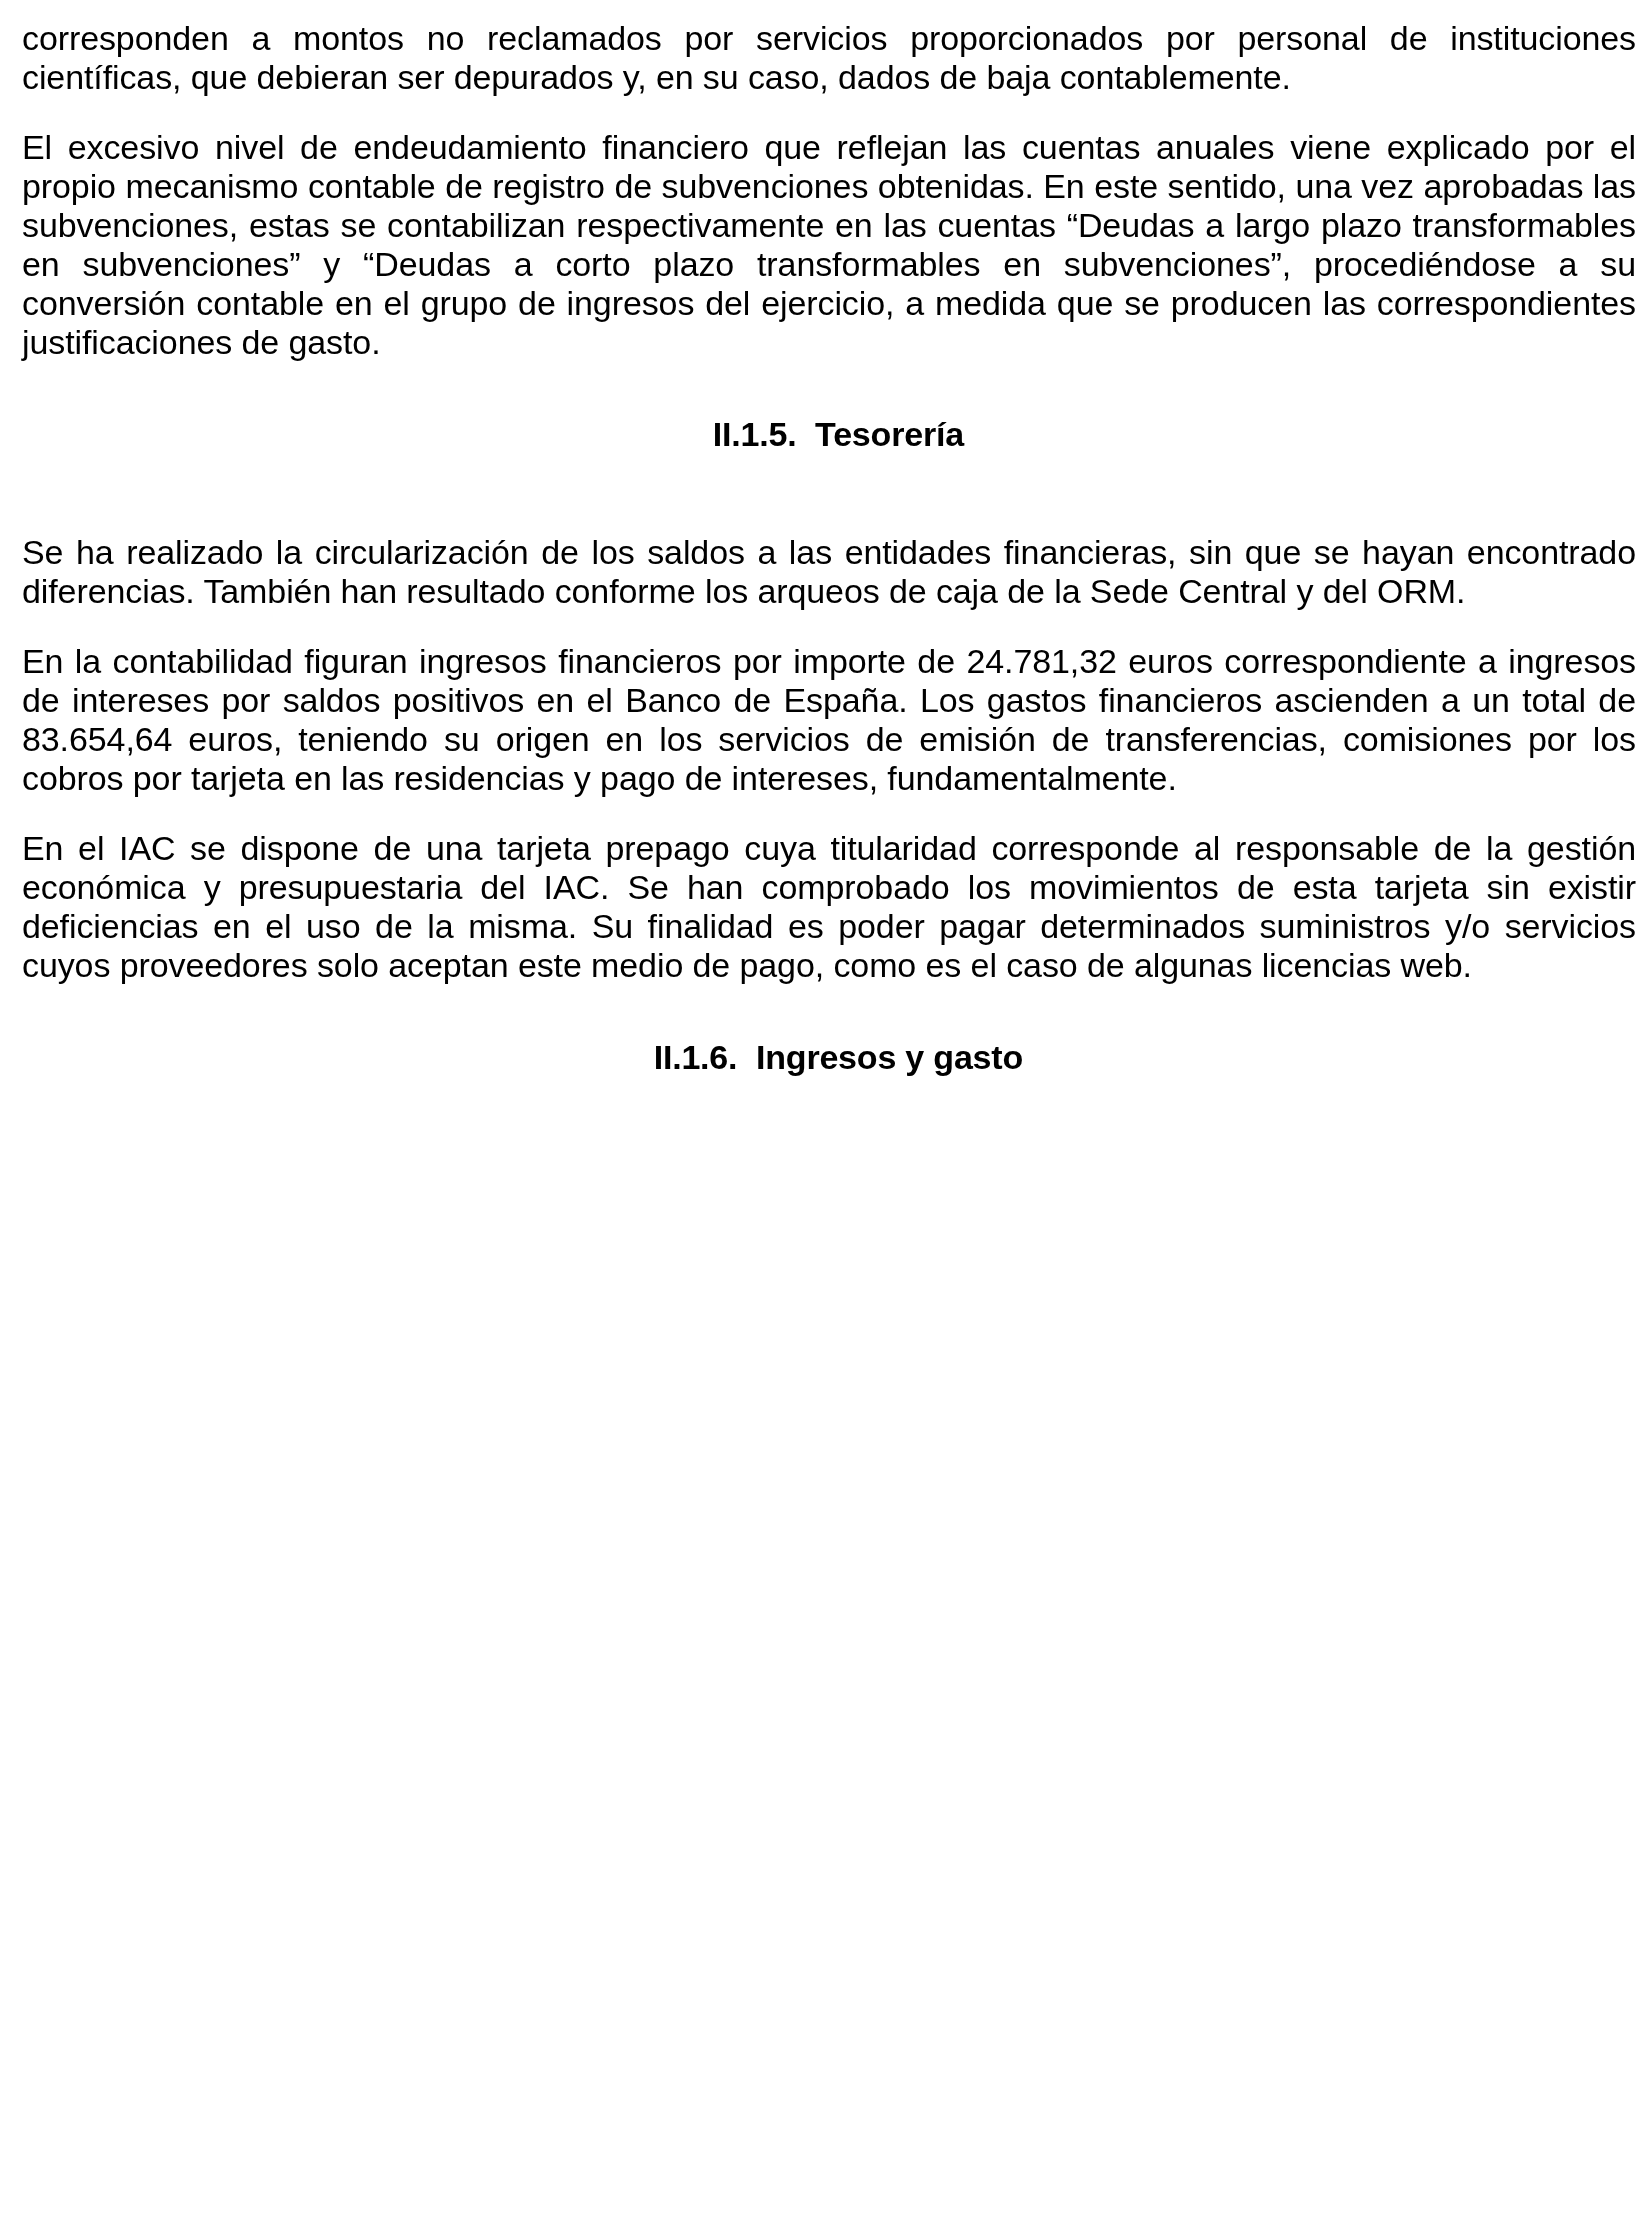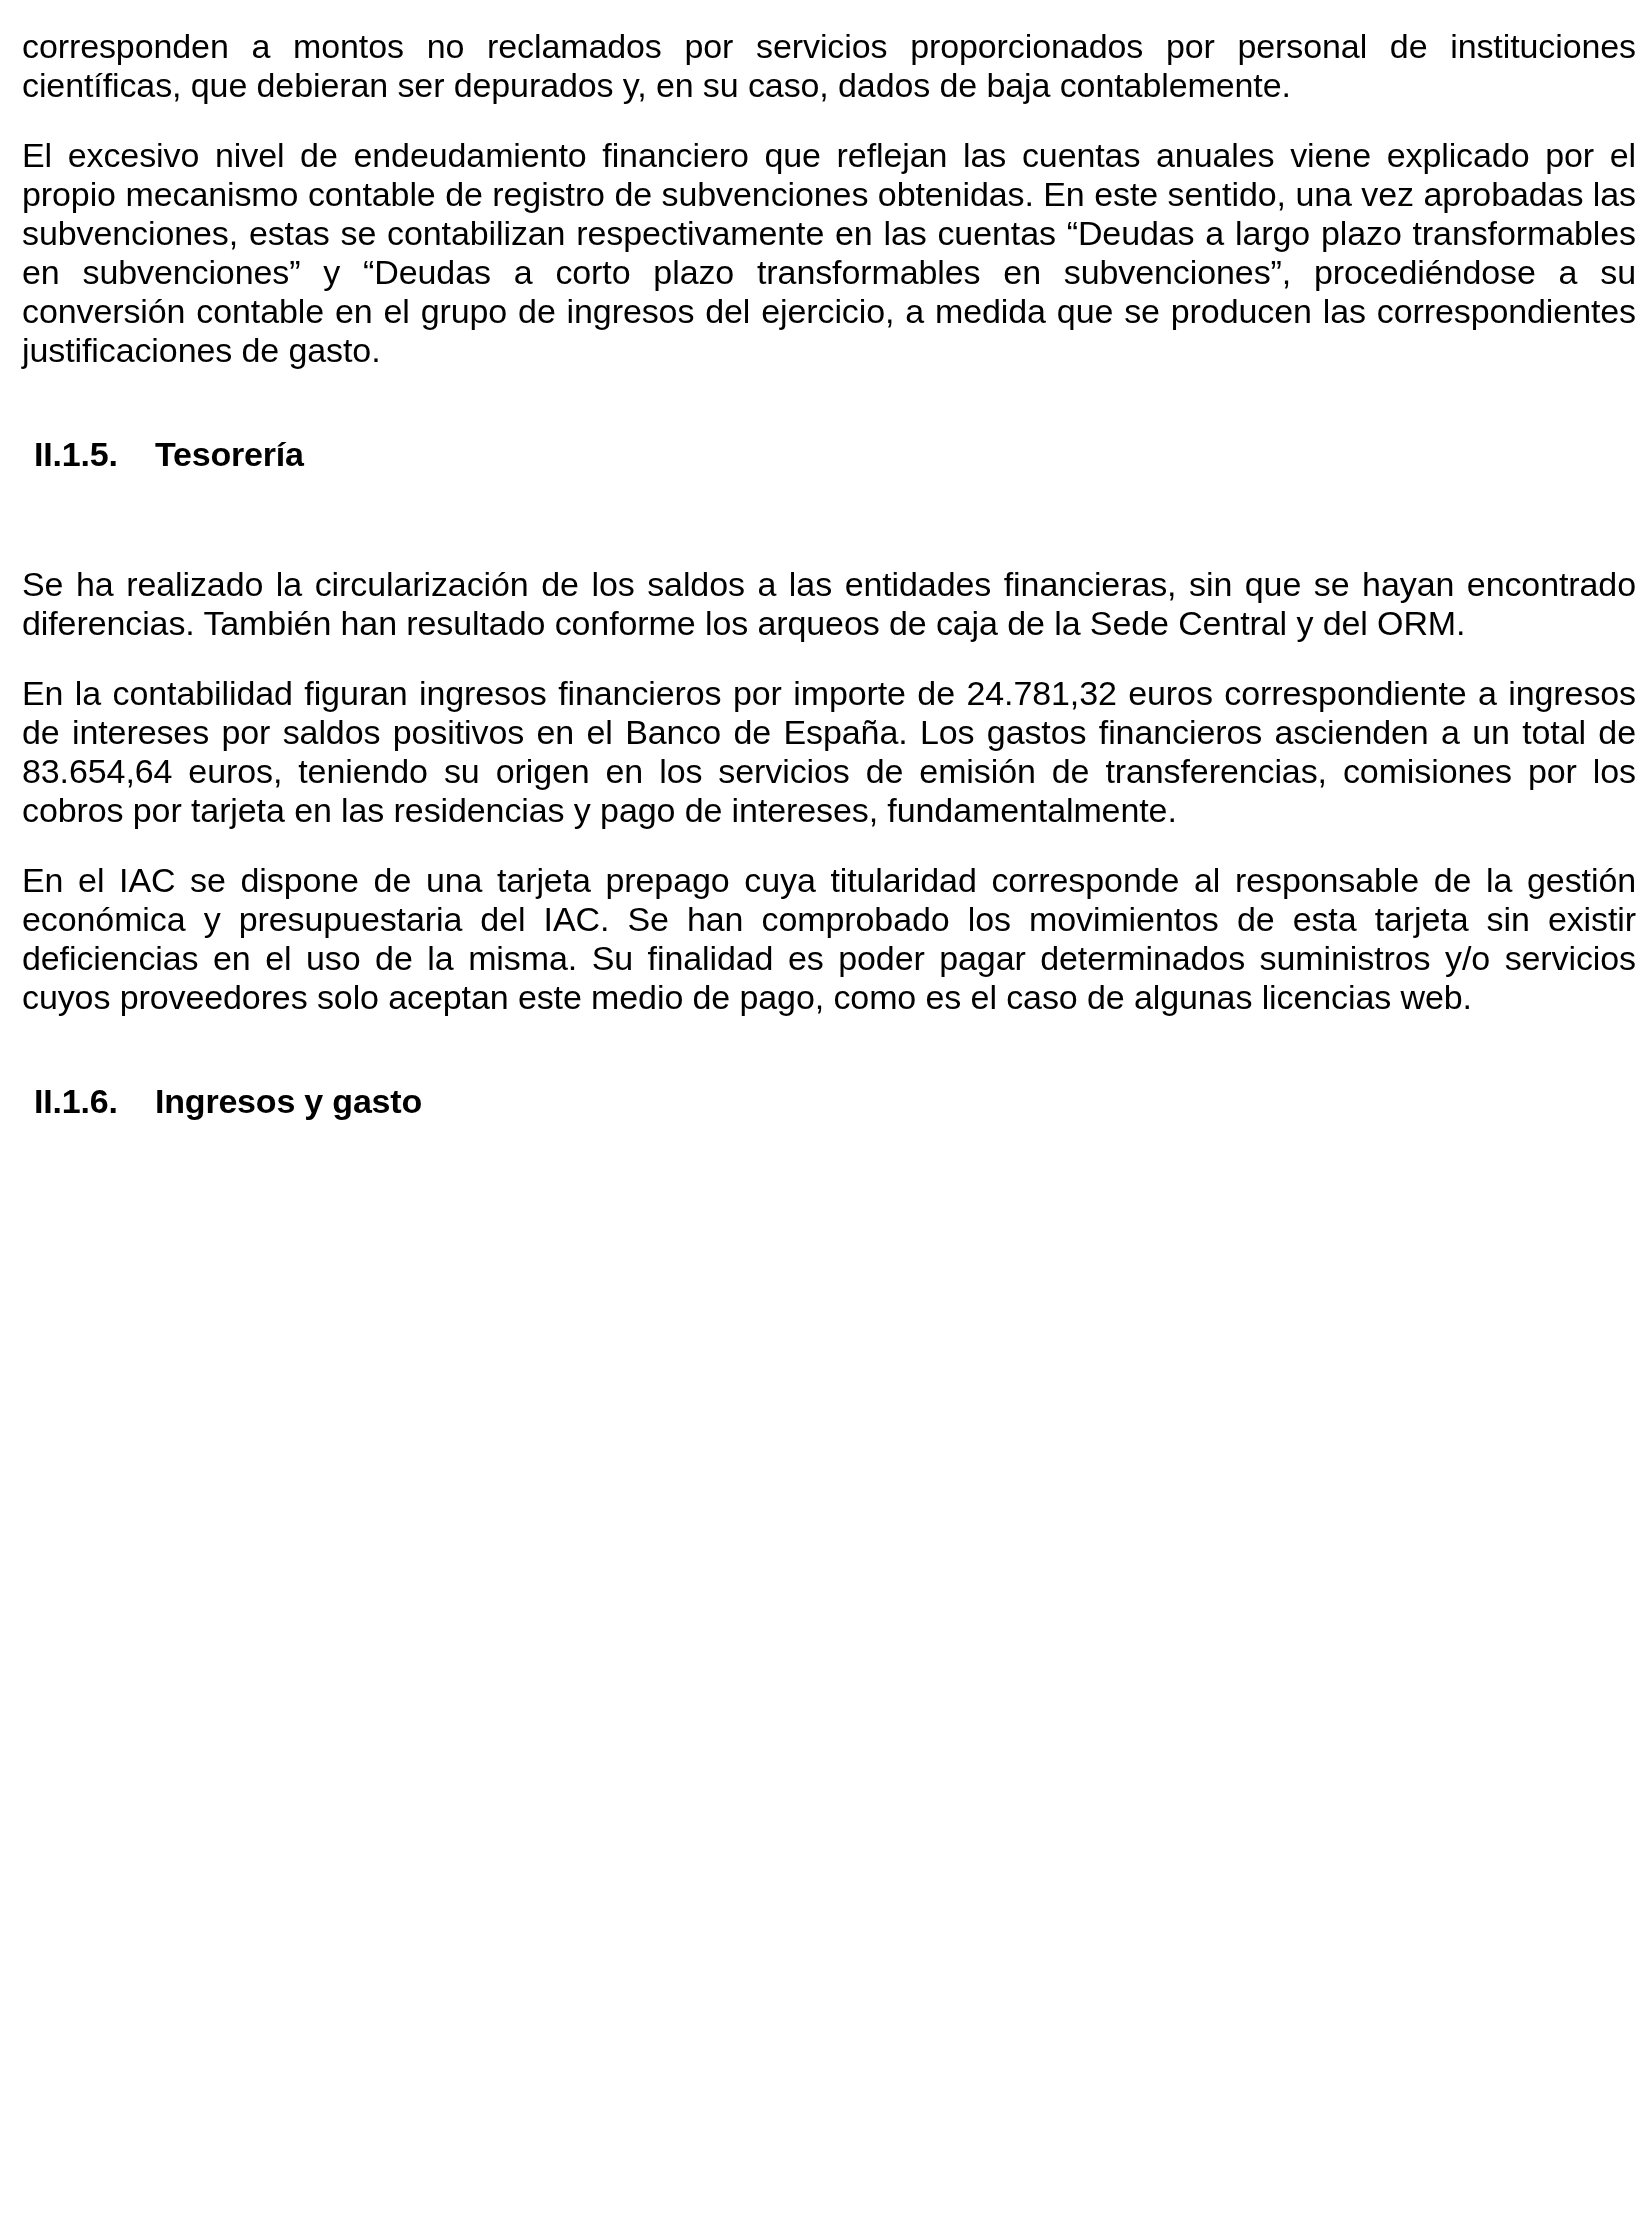--- a/index.html
+++ b/index.html
@@ -11,21 +11,21 @@
     font-family: "Liberation Sans", sans-serif;
     color: #000000;
   }
   .page {
     position: relative;
     width: 1652px;
     height: 2227px;
     background: #ffffff;
     overflow: hidden;
     box-sizing: border-box;
-    padding: 16px 16px 0 22px;
+    padding: 8px 16px 0 22px;
     border-radius: 11px;
   }
   .content {
     width: 1614px;
   }
   p.para {
     margin: 0;
     font-size: 34px;
     line-height: 39px;
     text-align: justify;
@@ -33,25 +33,25 @@
     letter-spacing: -0.1px;
     word-spacing: 0px;
     hyphens: none;
   }
   
   .gap-para   { height: 31px; }
   .gap-before-heading { height: 53px; }
   .gap-after-heading  { height: 48px; }
 
   h2.heading {
-    margin: 12px;
+    margin: 0;
     font-size: 34px;
     line-height: 39px;
     font-weight: bold;
-    text-align: left;
+    text-align: center;
     letter-spacing: -0.2px;
   }
   h2.heading .num {
     display: inline-block;
     min-width: 121px;
   }
   
   .top-spacer { height: 11.3px; }
   .bottom-blank { height: 8px; }
 </style>

